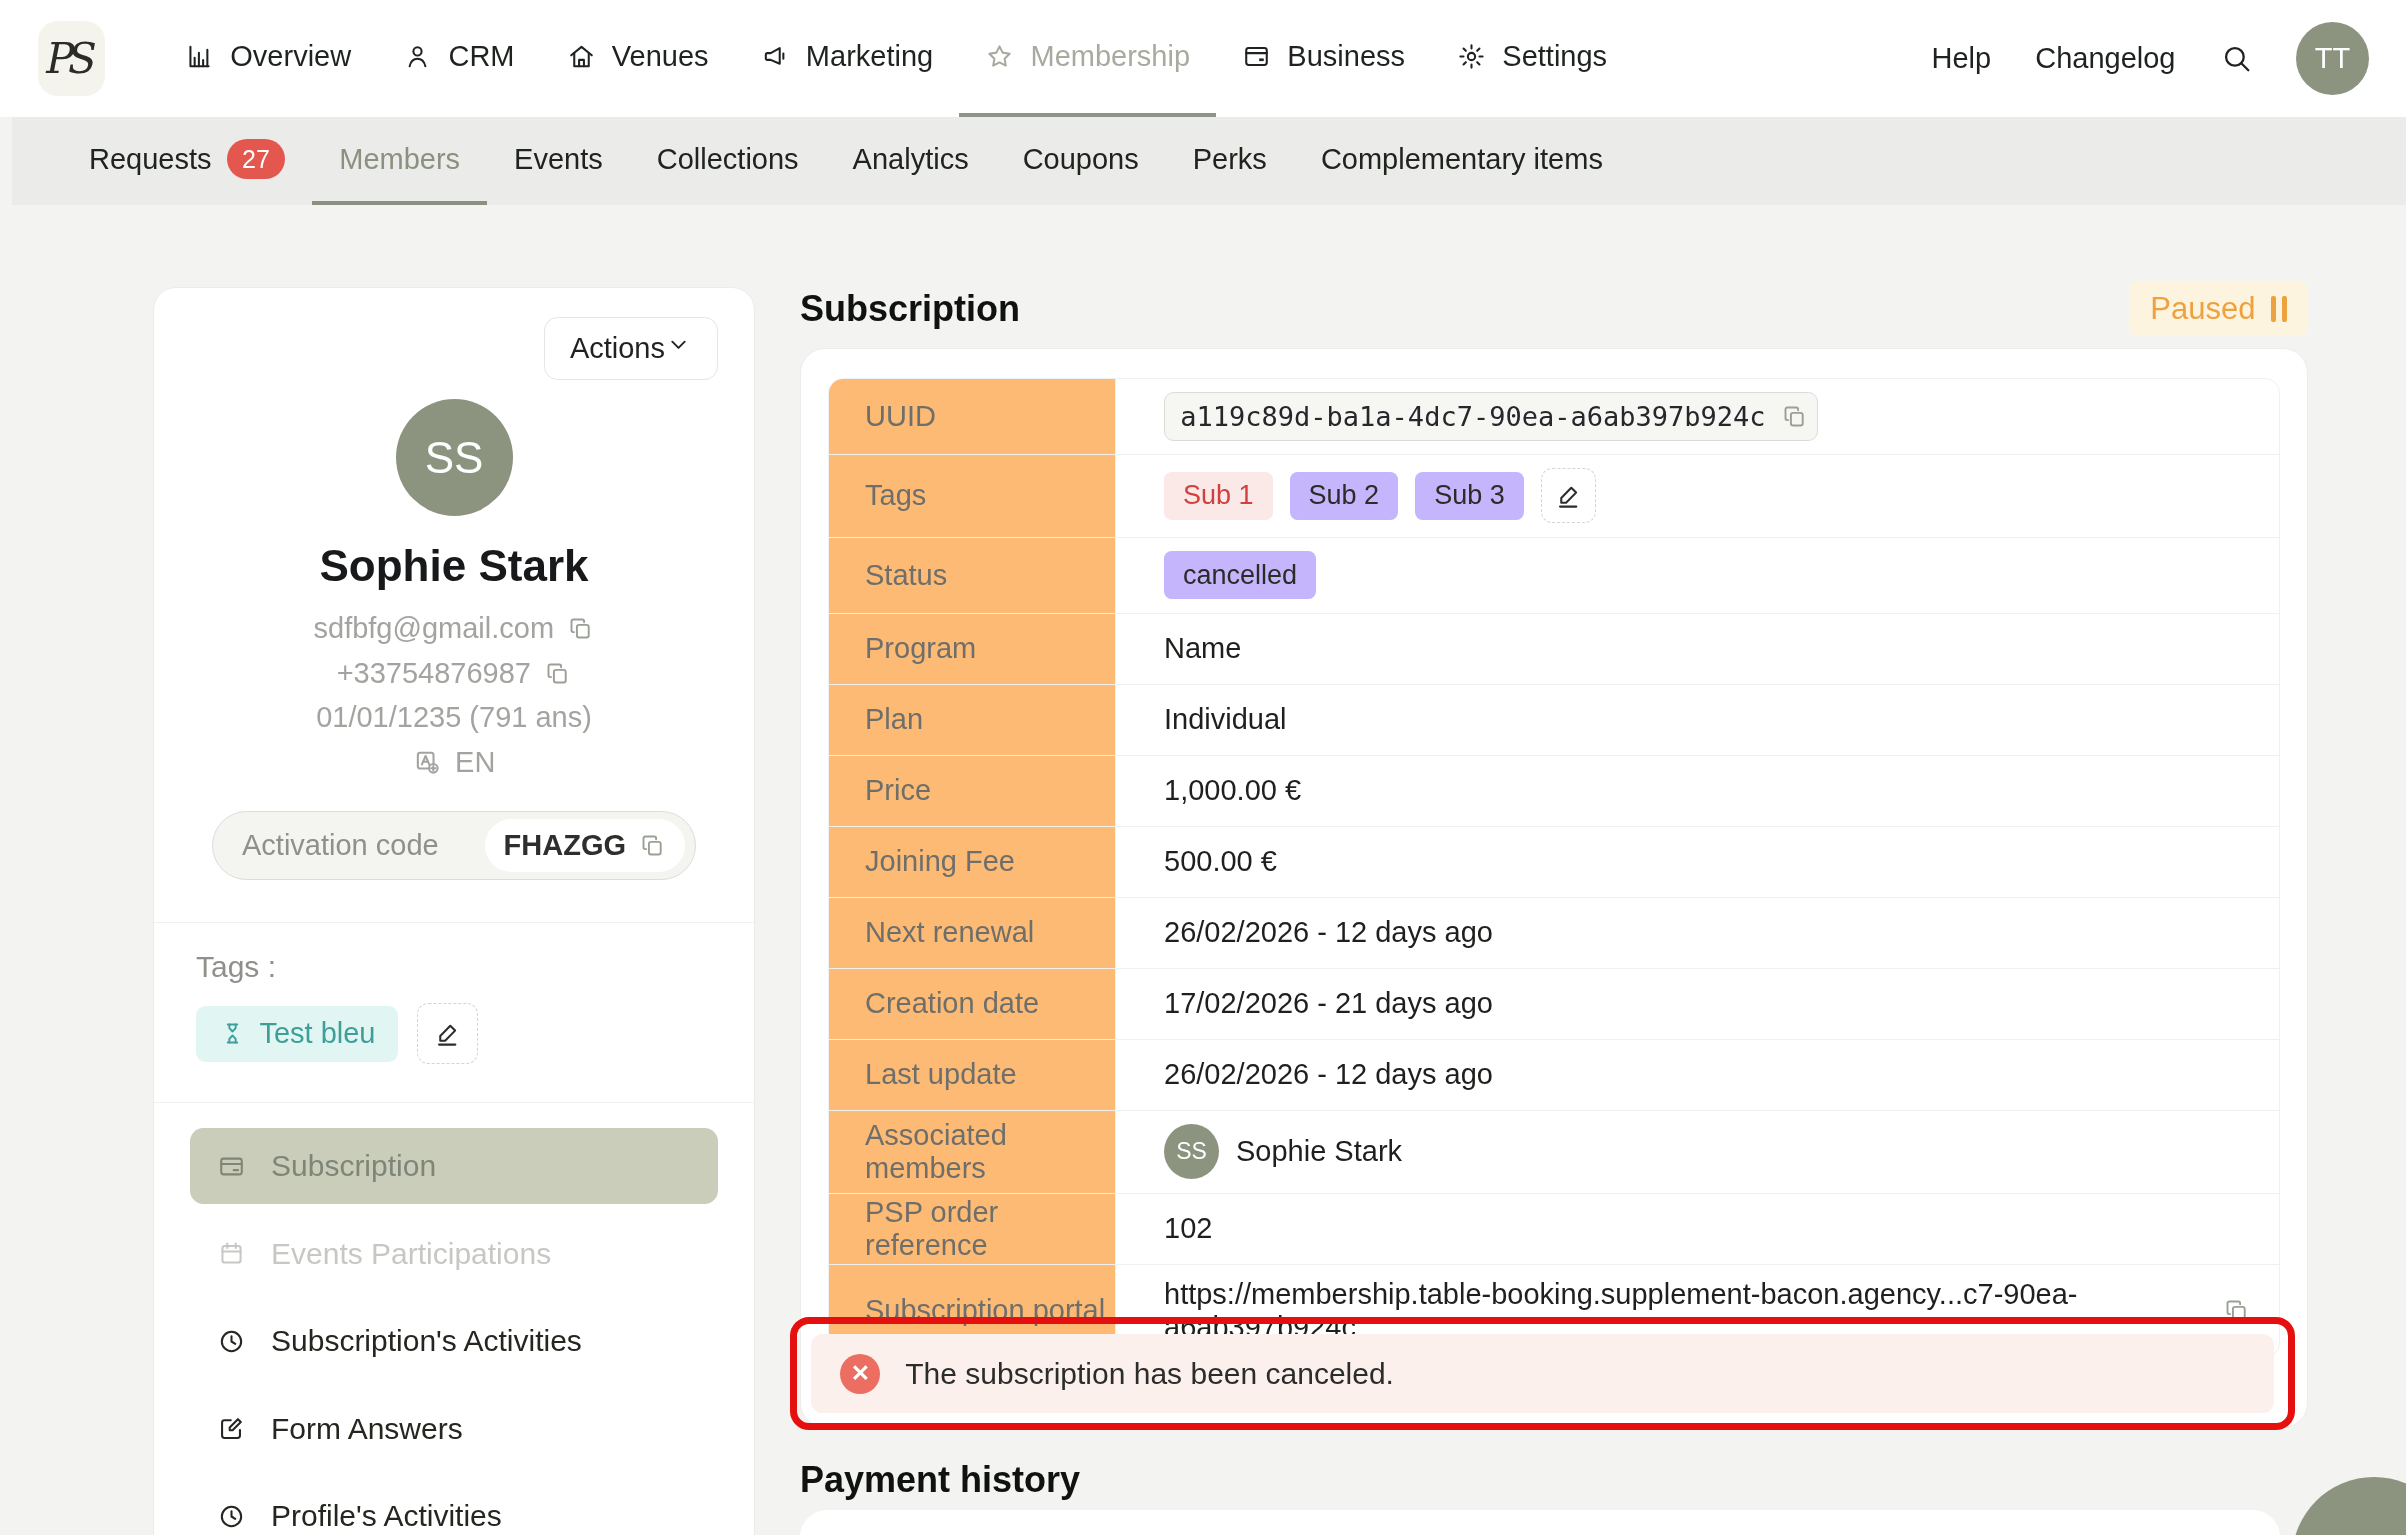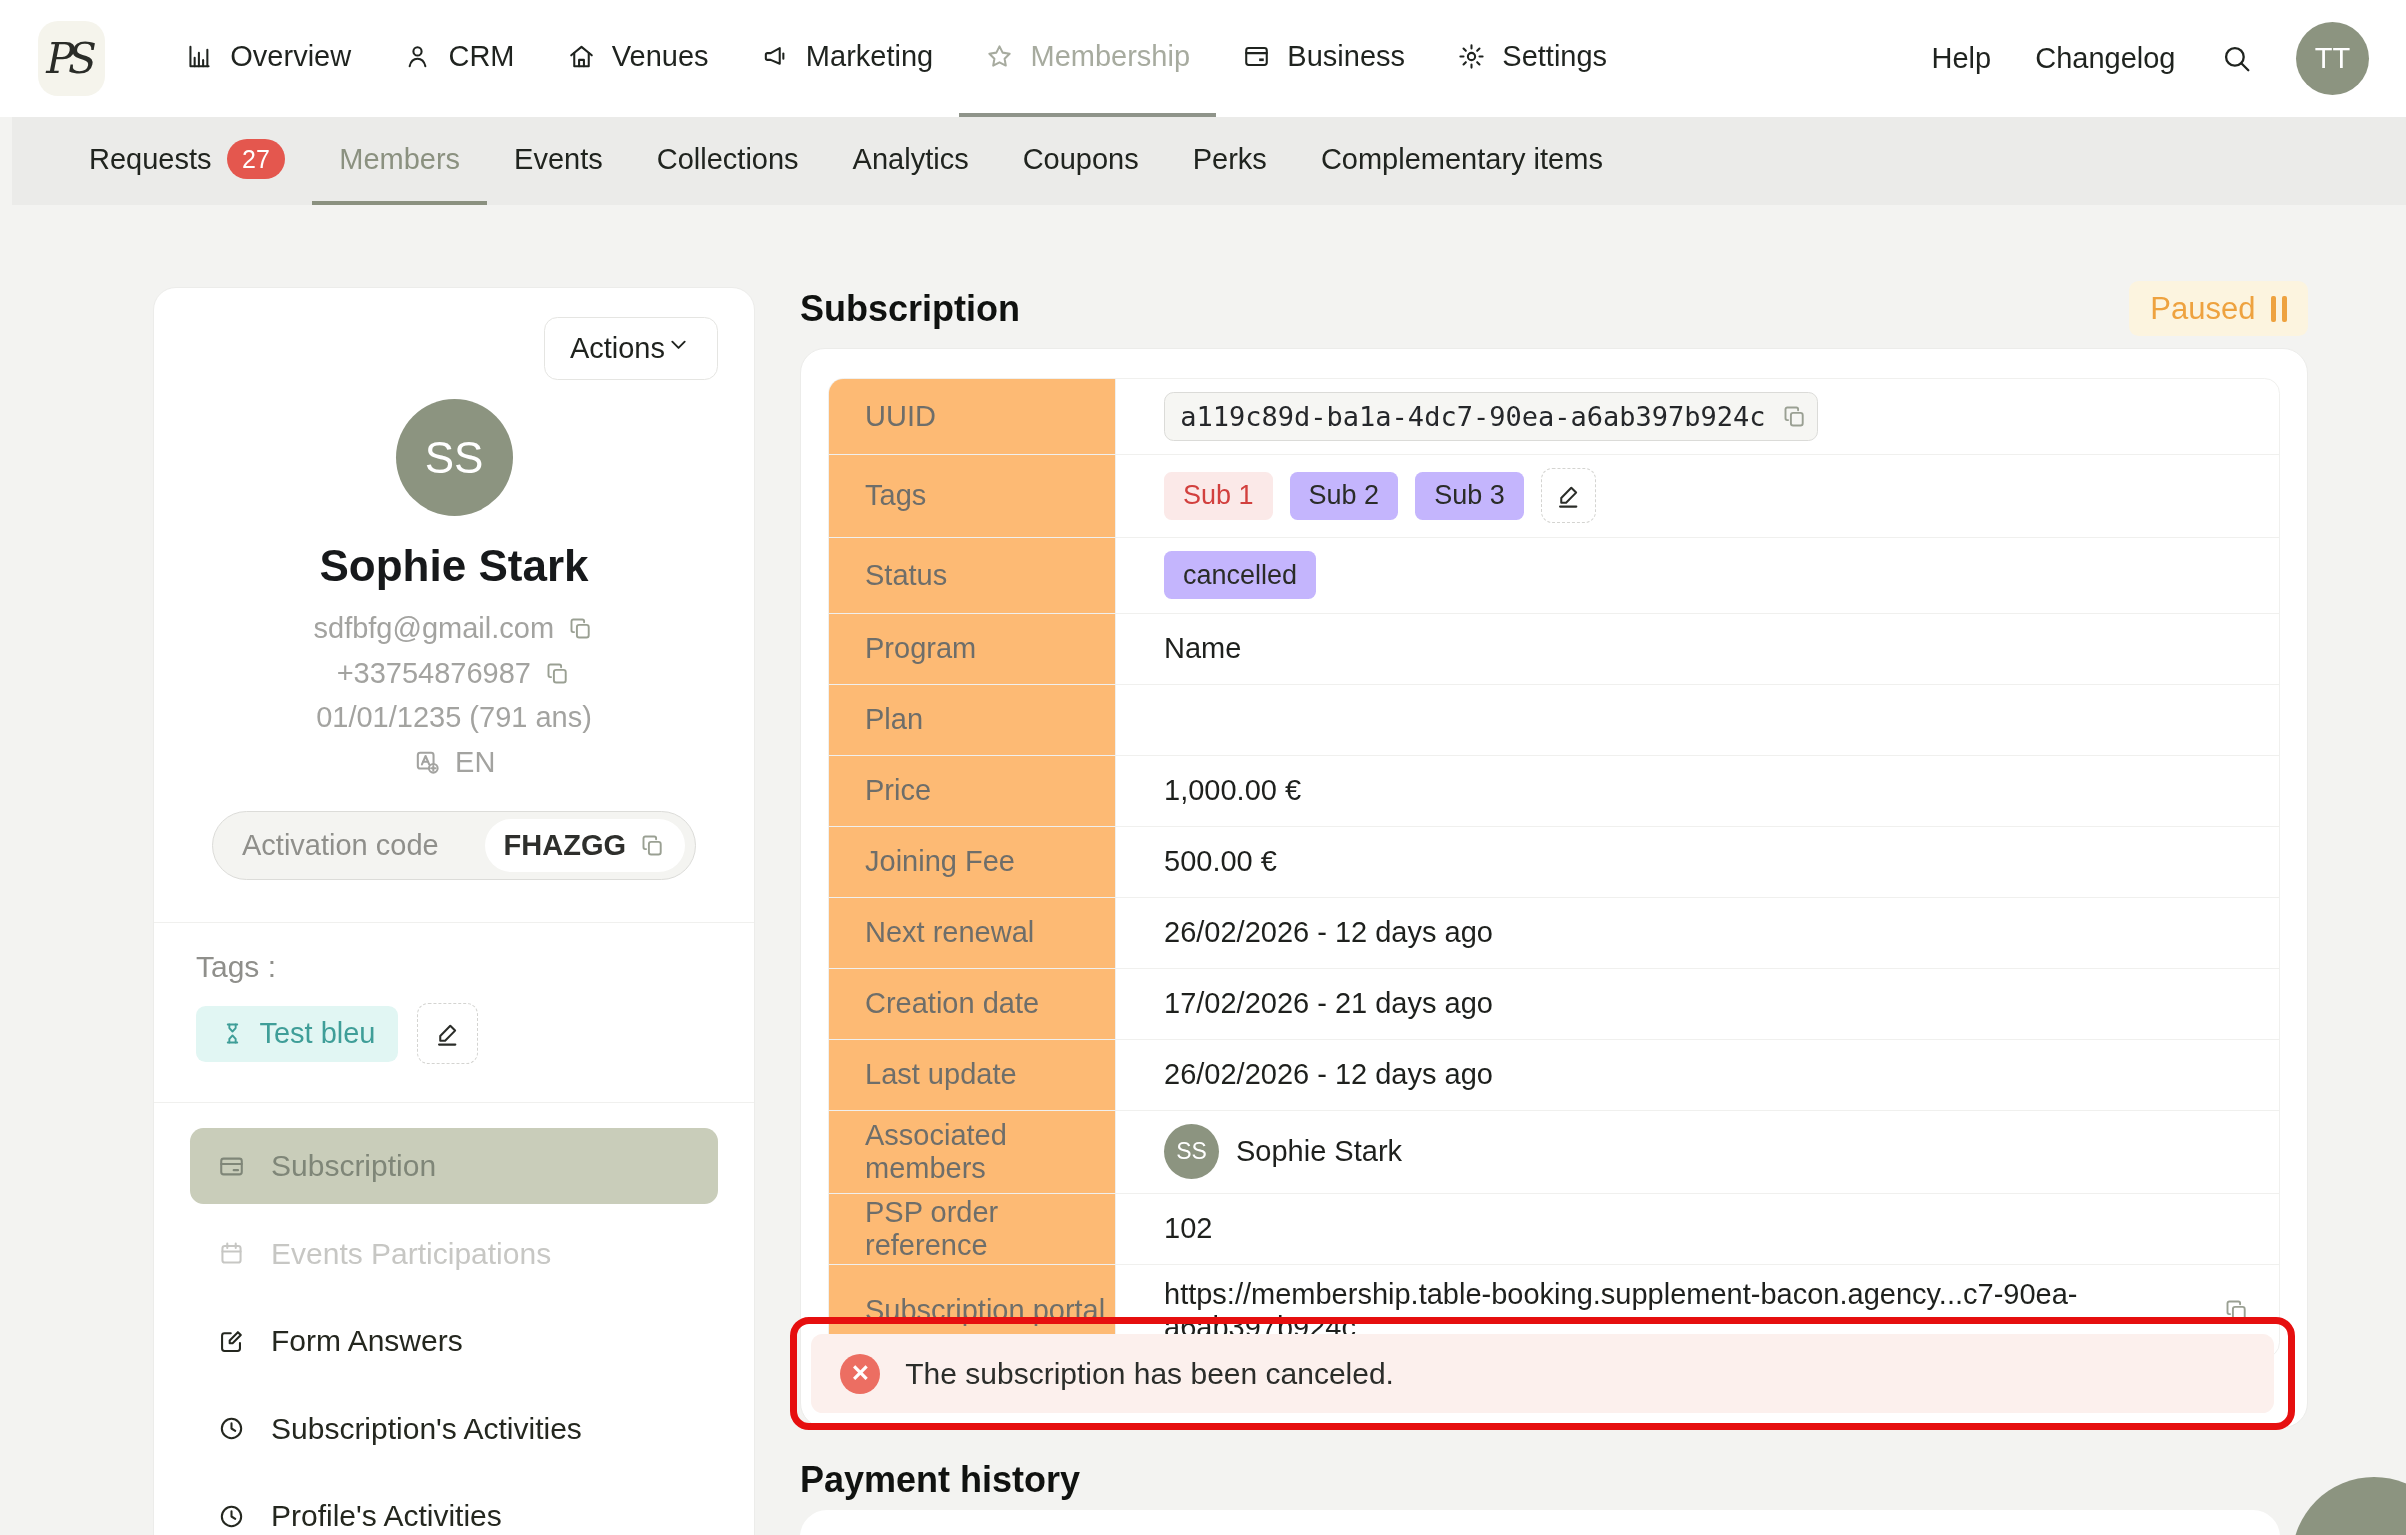--- a/index.html
+++ b/index.html
@@ -319,34 +319,34 @@
             <svg width="29" height="29" viewBox="0 0 24 24" fill="none" stroke="currentColor" stroke-width="1.7" stroke-linecap="round" stroke-linejoin="round">
               <rect x="4.5" y="5.8" width="15" height="13.7" rx="2"></rect>
               <path d="M8.5 3.8v3.6M15.5 3.8v3.6M4.5 10.4h15"></path>
             </svg>
           </span>
           <span>Events Participations</span>
         </div>
         <div class="menu-item">
           <span class="icn" style="display: flex; align-items: center;">
             <svg width="29" height="29" viewBox="0 0 24 24" fill="none" stroke="currentColor" stroke-width="1.7" stroke-linecap="round" stroke-linejoin="round">
+              <circle cx="12" cy="12" r="8"></circle>
+              <path d="M12 7.6V12l3.1 1.9"></path>
+            </svg>
+          </span>
+          <span>Subscription's Activities</span>
+        </div>
+        <div class="menu-item">
+          <span class="icn" style="display: flex; align-items: center;">
+            <svg width="29" height="29" viewBox="0 0 24 24" fill="none" stroke="currentColor" stroke-width="1.7" stroke-linecap="round" stroke-linejoin="round">
               <path d="M19 13.2v4.6a2 2 0 0 1-2 2H6.2a2 2 0 0 1-2-2V7.2a2 2 0 0 1 2-2h5.2"></path>
               <path d="m17.3 4.3 2.4 2.4-6.8 6.8H10.5v-2.4z"></path>
             </svg>
           </span>
           <span>Form Answers</span>
-        </div>
-        <div class="menu-item">
-          <span class="icn" style="display: flex; align-items: center;">
-            <svg width="29" height="29" viewBox="0 0 24 24" fill="none" stroke="currentColor" stroke-width="1.7" stroke-linecap="round" stroke-linejoin="round">
-              <circle cx="12" cy="12" r="8"></circle>
-              <path d="M12 7.6V12l3.1 1.9"></path>
-            </svg>
-          </span>
-          <span>Subscription's Activities</span>
         </div>
         <div class="menu-item">
           <span class="icn" style="display: flex; align-items: center;">
             <svg width="29" height="29" viewBox="0 0 24 24" fill="none" stroke="currentColor" stroke-width="1.7" stroke-linecap="round" stroke-linejoin="round">
               <circle cx="12" cy="12" r="8"></circle>
               <path d="M12 7.6V12l3.1 1.9"></path>
             </svg>
           </span>
           <span>Profile's Activities</span>
         </div>
@@ -411,20 +411,23 @@
             <span>Program</span>
           </div>
           <div class="info-value">
             <span>Name</span>
           </div>
         </div>
         <div class="info-row">
           <div class="info-label">
             <span>Plan</span>
           </div>
+          <div class="info-value">
+            <span>Individual</span>
+          </div>
         </div>
         <div class="info-row">
           <div class="info-label">
             <span>Price</span>
           </div>
           <div class="info-value">
             <span>1,000.00 €</span>
           </div>
         </div>
         <div class="info-row">

